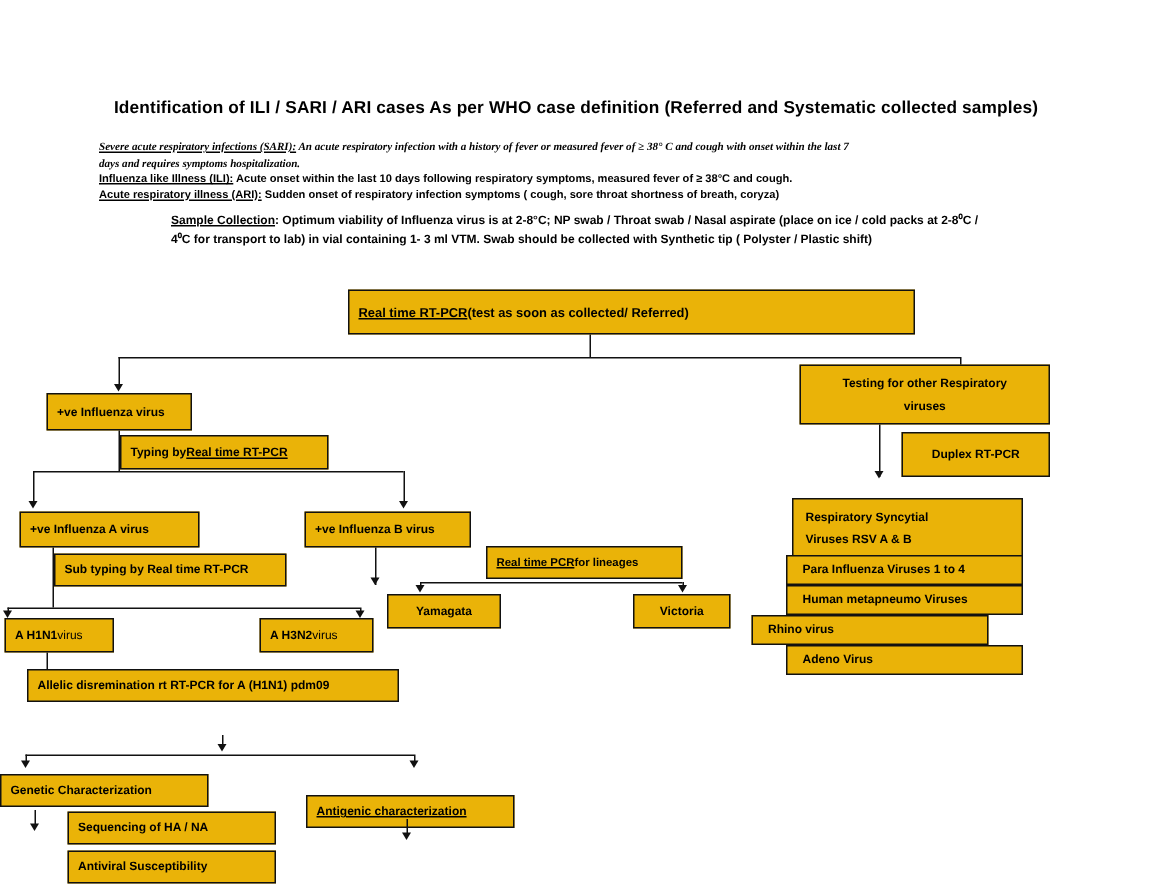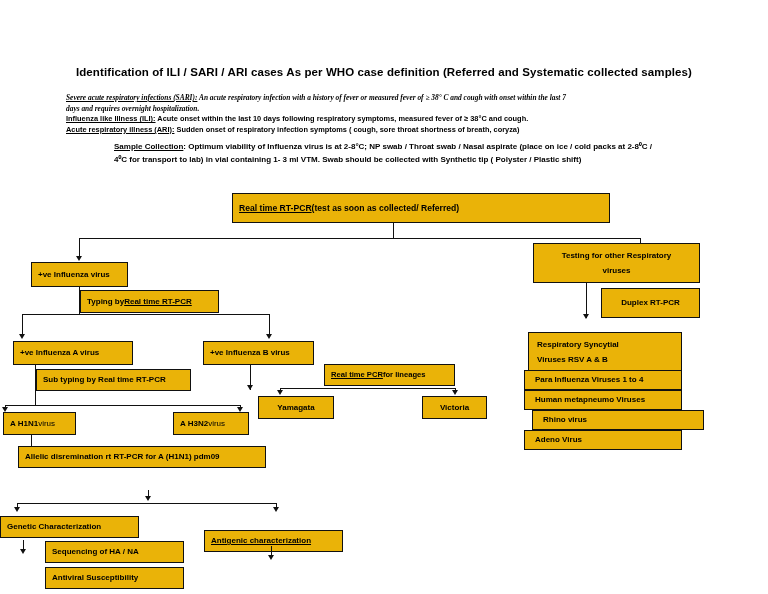--- a/index.html
+++ b/index.html
@@ -64,21 +64,21 @@
 </style>
 </head>
 <body>
 
 <div id="canvas">
 
   <div class="title">Identification of ILI / SARI / ARI cases As per WHO case definition (Referred and Systematic collected samples)</div>
 
   <div class="defs">
     <div class="ln"><span class="u">Severe acute respiratory infections (SARI):</span> <span>An acute respiratory infection with a history of fever or measured fever of  ≥ 38° C and cough with onset within the last 7</span></div>
-    <div class="ln">days and requires overnight hospitalization.</div>
+    <div class="ln">days and requires symptoms hospitalization.</div>
     <div class="ln sans"><span class="u">Influenza  like Illness (ILI):</span> <span>Acute onset within the last 10 days following respiratory symptoms, measured fever of ≥ 38°C  and cough.</span></div>
     <div class="ln sans"><span class="u">Acute respiratory illness (ARI):</span> <span>Sudden onset of respiratory infection symptoms ( cough,  sore throat shortness of breath,  coryza)</span></div>
   </div>
 
   <div class="sample">
     <div class="ln"><span class="u">Sample Collection</span><span>: Optimum viability of Influenza virus is at 2-8°C; NP swab / Throat swab / Nasal aspirate (place on ice / cold packs at 2-8⁰C /</span></div>
     <div class="ln">4⁰C for transport to lab) in vial containing 1- 3 ml VTM.  Swab should be collected with Synthetic tip ( Polyster / Plastic shift)</div>
   </div>
 
   <div class="box" style="left:232px;top:193px;width:378px;height:30px;font-size:8.6px;">
@@ -223,21 +223,21 @@
   </div>
 
   <div class="box" style="left:524px;top:370px;width:158px;height:20px;padding-left:10px;">
     <span>Para Influenza Viruses 1 to 4</span>
   </div>
 
   <div class="box" style="left:524px;top:390px;width:158px;height:20px;padding-left:10px;">
     <span>Human metapneumo Viruses</span>
   </div>
 
-  <div class="box" style="left:532px;top:410px;width:172px;height:20px;padding-left:10px;">
+  <div class="box" style="left:501px;top:410px;width:158px;height:20px;padding-left:10px;">
     <span>Rhino virus</span>
   </div>
 
   <div class="box" style="left:524px;top:430px;width:158px;height:20px;padding-left:10px;">
     <span>Adeno Virus</span>
   </div>
 
 </div>
 
 </body></html>

